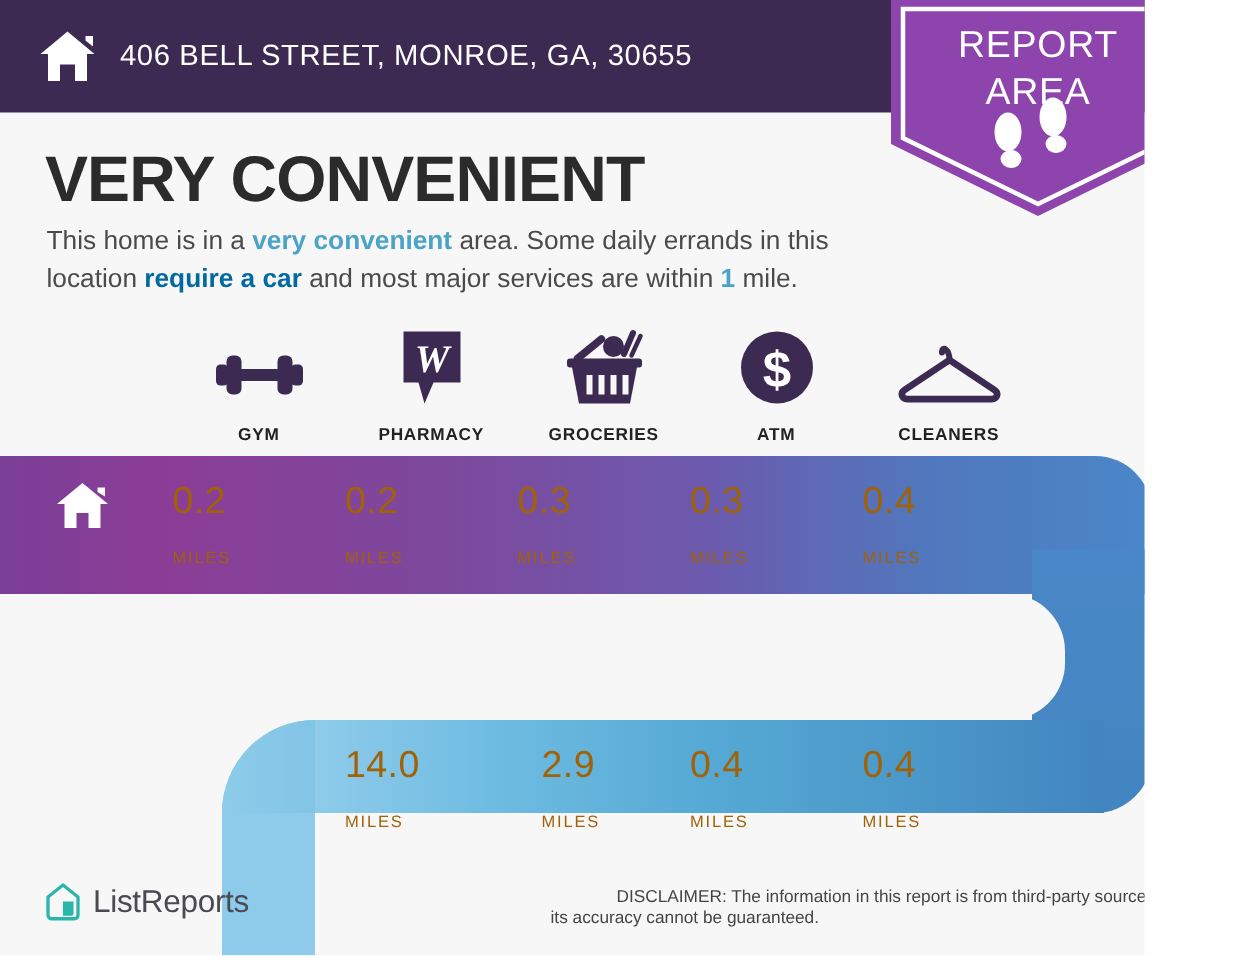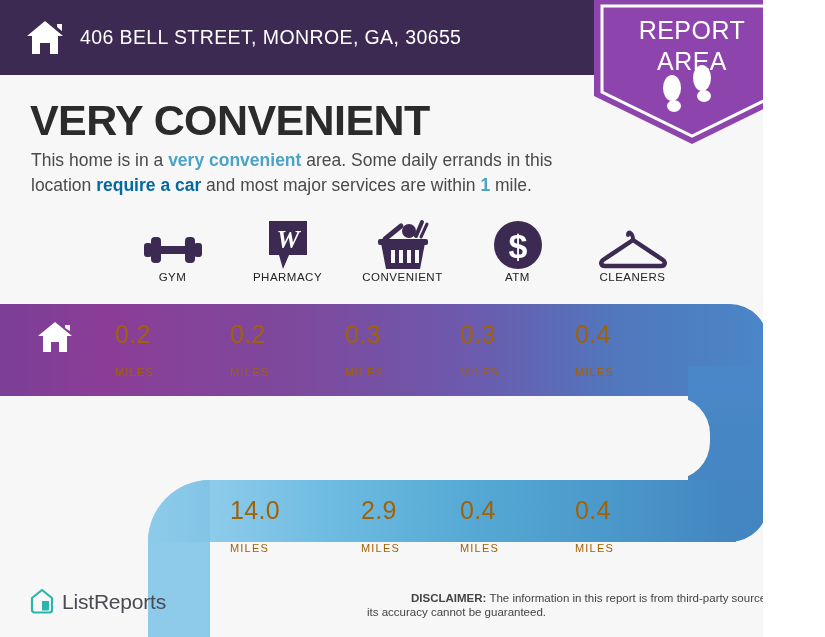--- a/index.html
+++ b/index.html
@@ -97,23 +97,23 @@
     width: 115px;
     text-align: center;
   }
   .icon-glyph {
     height: 58px;
     display: flex;
     align-items: flex-end;
     justify-content: center;
   }
   .icon-label {
-    margin-top: 0;
+    margin-top: 13px;
     font-size: 11.5px;
-    font-weight: normal;
+    font-weight: bold;
     color: #222222;
     letter-spacing: 0.5px;
     white-space: nowrap;
   }
 
   
   .value-cell {
     position: absolute;
     width: 115px;
     color: #a16207;
@@ -149,21 +149,21 @@
     letter-spacing: -0.2px;
   }
   .disclaimer {
     position: absolute;
     left: 367px; top: 591px;
     width: 432px;
     font-size: 11.5px;
     line-height: 14px;
     color: #444444;
   }
-  .disclaimer b { font-weight: bold; padding-left: 44px; }
+  .disclaimer b { font-weight: normal; padding-left: 44px; }
 </style>
 </head>
 <body>
 
 <div id="page">
 
   <div class="header-bar">
     <svg class="header-home-icon" viewBox="0 0 42 42">
       <path d="M21 4 L3 19 L8 19 L8 37 L16 37 L16 26 L26 26 L26 37 L34 37 L34 19 L39 19 Z" fill="#ffffff"></path>
       <path d="M33 7 L38 7 L38 14 L33 10 Z" fill="#ffffff"></path>
@@ -224,21 +224,21 @@
           <rect x="16" y="31" width="4" height="13" fill="#f7f7f7"></rect>
           <rect x="24" y="31" width="4" height="13" fill="#f7f7f7"></rect>
           <rect x="32" y="31" width="4" height="13" fill="#f7f7f7"></rect>
           <rect x="40" y="31" width="4" height="13" fill="#f7f7f7"></rect>
           <path d="M10 20 L26 7" stroke="#3d2a52" stroke-width="5" stroke-linecap="round"></path>
           <circle cx="34" cy="12" r="7" fill="#3d2a52"></circle>
           <path d="M41 17 L47 3" stroke="#3d2a52" stroke-width="4" stroke-linecap="round"></path>
           <path d="M46 18 L52 5" stroke="#3d2a52" stroke-width="3" stroke-linecap="round"></path>
         </svg>
       </div>
-      <div class="icon-label">CONVENIENT</div>
+      <div class="icon-label">GROCERIES</div>
     </div>
     <div class="icon-cell" style="left:345px">
       <div class="icon-glyph">
         <svg width="52" height="52" viewBox="0 0 52 52">
           <circle cx="26" cy="26" r="24" fill="#3d2a52"></circle>
           <text x="26" y="39" font-family="'Liberation Sans',sans-serif" font-size="34" font-weight="bold" fill="#ffffff" text-anchor="middle">$</text>
         </svg>
       </div>
       <div class="icon-label">ATM</div>
     </div>

